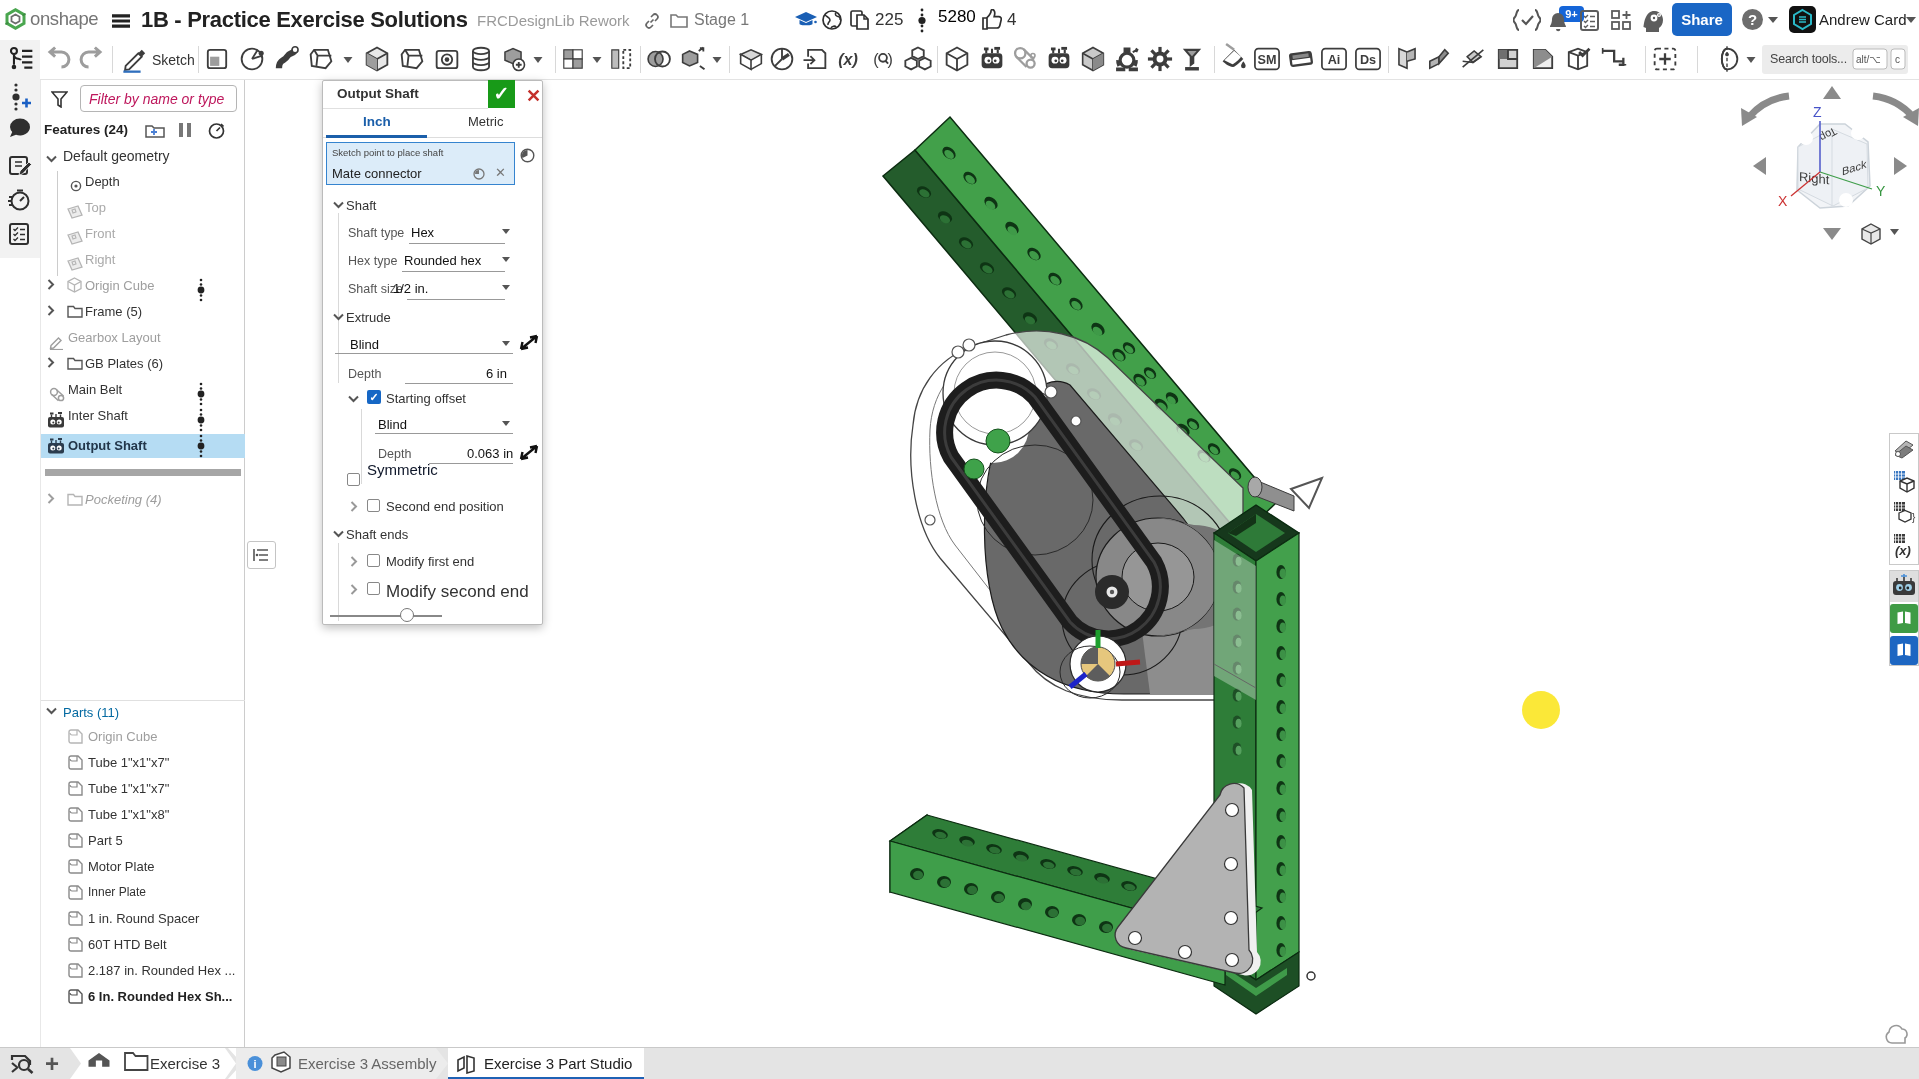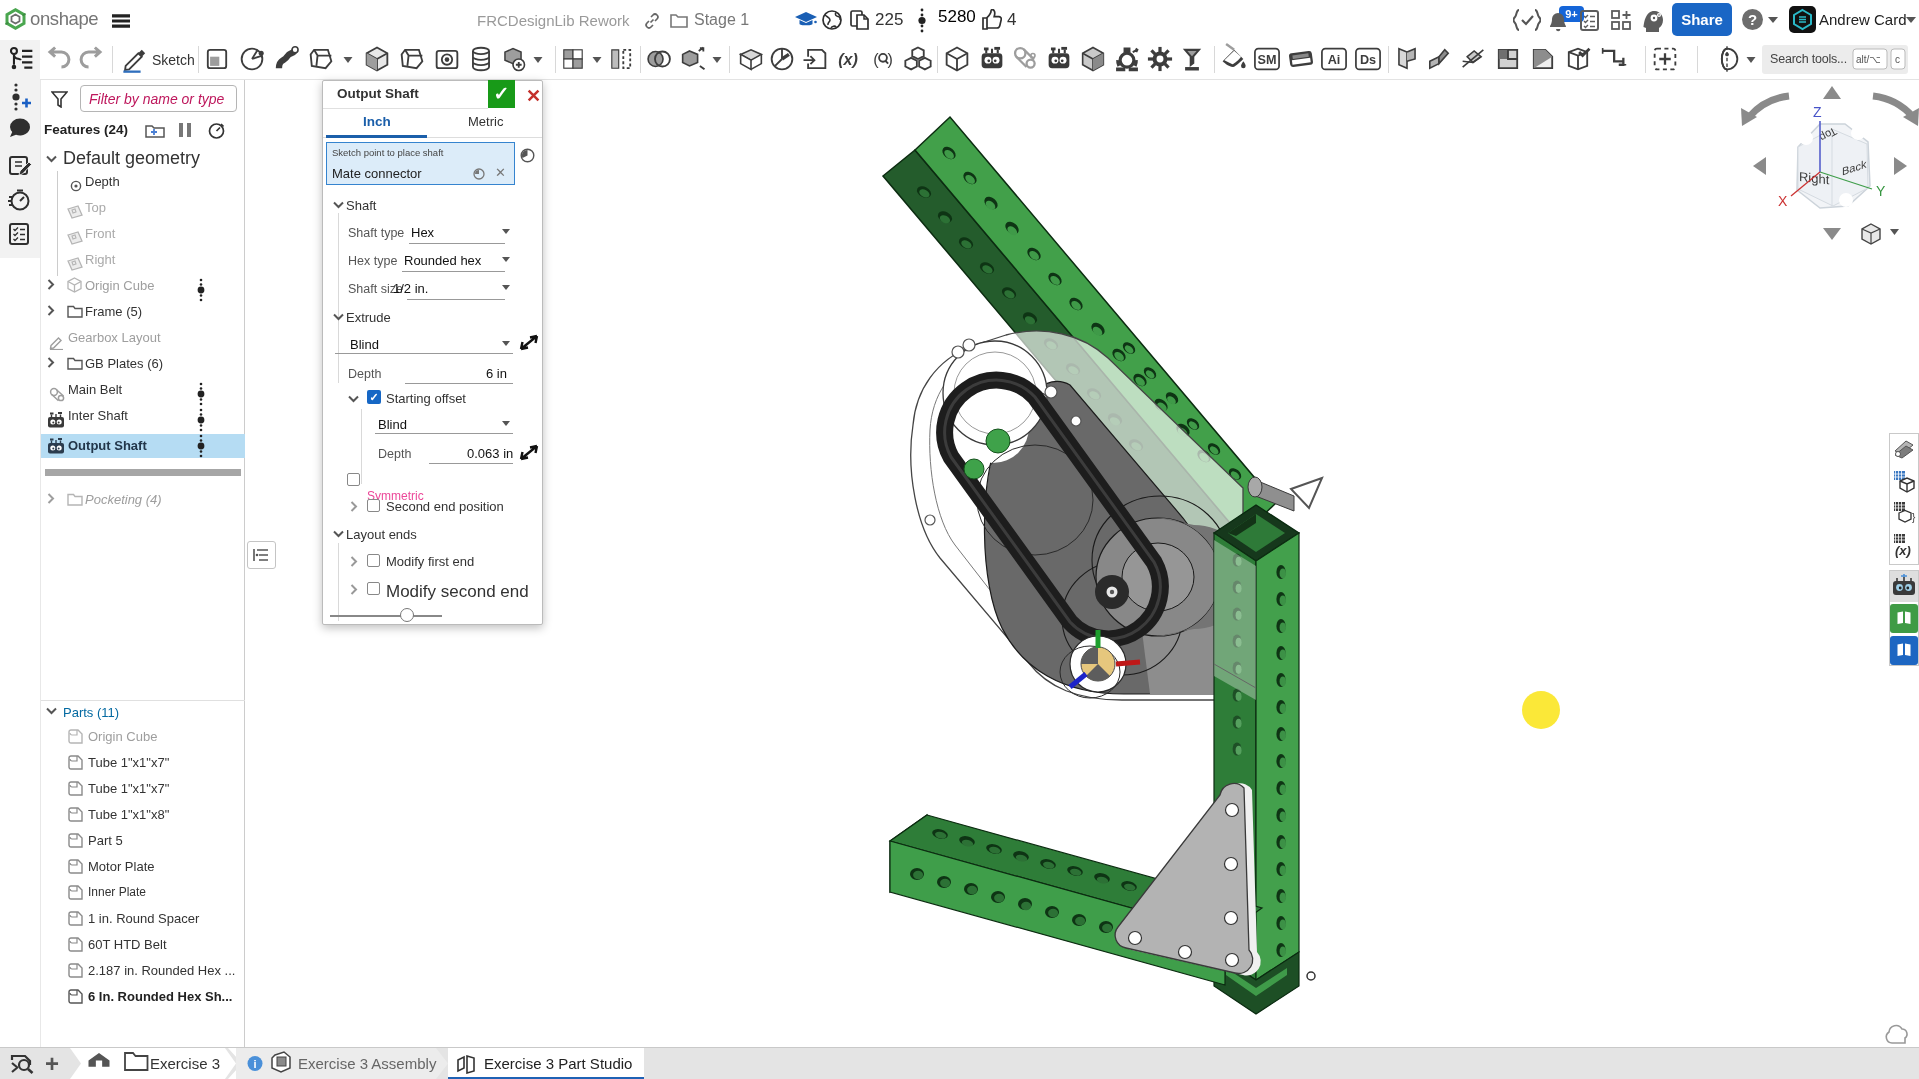--- a/index.html
+++ b/index.html
@@ -260,20 +260,21 @@
 <svg class="ic" style="left:4px;top:7px" width="23" height="24" viewBox="0 0 23 24">
 <path d="M11.5 1 L21.5 6.75 L21.5 17.25 L11.5 23 L1.5 17.25 L1.5 6.75 Z" fill="#4aa64f"></path>
 <path d="M11.5 4.5 L18.5 8.5 L18.5 15.5 L11.5 19.5 L4.5 15.5 L4.5 8.5 Z" fill="#fff"></path>
 <path d="M11.5 7.5 L15.5 9.8 L15.5 14.2 L11.5 16.5 L7.5 14.2 L7.5 9.8 Z" fill="none" stroke="#6e6e6e" stroke-width="1.8"></path>
 <path d="M18.5 8.5 L21.5 6.75 M4.5 15.5 L1.5 17.25" stroke="#3d8c42" stroke-width="1.5"></path>
     </svg>
 <div class="abs" style="left:30px;top:8px;font-size:18.5px;color:#757575;letter-spacing:-0.4px">onshape</div>
 <svg class="ic" style="left:112px;top:14px" width="18" height="14" viewBox="0 0 18 14">
       <path d="M0 1.8h18M0 7h18M0 12.2h18" stroke="#222" stroke-width="3.2"></path>
     </svg>
+<div class="abs" style="left:141px;top:7px;font-size:22px;font-weight:bold;color:#222;letter-spacing:-0.3px">1B - Practice Exercise Solutions</div>
 <div class="abs" style="left:477px;top:12px;font-size:15px;color:#9a9a9a">FRCDesignLib Rework</div>
 <svg class="ic" style="left:644px;top:13px" width="16" height="16" viewBox="0 0 16 16">
       <path d="M6.5 9.5 L9.5 6.5 M5 8 L3 10 a2.8,2.8 0 0 0 4 4 l2-2 M11 8 l2-2 a2.8,2.8 0 0 0 -4-4 L7 4" fill="none" stroke="#666" stroke-width="1.7"></path>
     </svg>
 <svg class="ic" style="left:670px;top:13px" width="18" height="15" viewBox="0 0 18 15">
       <path d="M1 2 h5 l2 2 h9 v10 h-16 z" fill="none" stroke="#777" stroke-width="1.6"></path>
     </svg>
 <div class="abs" style="left:694px;top:11px;font-size:16px;color:#777">Stage 1</div>
 <svg class="ic" style="left:795px;top:11px" width="22" height="18" viewBox="0 0 22 18">
       <path d="M11 1 L22 6 L11 11 L0 6 Z" fill="#1a5fb4"></path>
@@ -634,21 +635,21 @@
 <div class="abs" style="left:138px;top:43px;width:4px;height:14px;background:#777"></div>
     <div class="abs" style="left:146px;top:43px;width:4px;height:14px;background:#777"></div>
 <svg class="abs" style="left:167px;top:41px" width="17" height="18" viewBox="0 0 17 18">
       <circle cx="8.5" cy="10" r="7" fill="none" stroke="#333" stroke-width="1.7"></circle>
       <path d="M8.5 10 L12 6.5 M13 3 l2.5 2.5" stroke="#333" stroke-width="1.7" fill="none"></path>
     </svg>
 <div class="abs" style="left:16px;top:91px;width:1px;height:105px;background:#ccc"></div>
 <svg class="abs" style="left:5px;top:75px" width="11" height="8" viewBox="0 0 11 8">
       <path d="M1 1.5 L5.5 6 L10 1.5" fill="none" stroke="#555" stroke-width="2"></path>
     </svg>
-<div class="abs" style="left:22px;top:68px;font-size:18px;color:#333">Default geometry</div>
+<div class="abs" style="left:22px;top:68px;font-size:14px;color:#333">Default geometry</div>
 <svg class="abs" style="left:29px;top:100px" width="12" height="12" viewBox="0 0 12 12">
       <circle cx="6" cy="6" r="4.6" fill="none" stroke="#555" stroke-width="1.4"></circle>
       <circle cx="6" cy="6" r="1.6" fill="#555"></circle>
     </svg>
 <div class="abs" style="left:44px;top:94px;font-size:13px;color:#333">Depth</div>
 <svg class="abs" style="left:26px;top:125px" width="16" height="14" viewBox="0 0 16 14">
       <path d="M1 4 L11 1 L15 10 L5 13 Z" fill="#ececec" stroke="#b5b5b5" stroke-width="1.3"></path>
       <path d="M5 5 l3 -1 l1 3 l-3 1 z" fill="none" stroke="#b5b5b5" stroke-width="1.1"></path>
     </svg>
 <div class="abs" style="left:44px;top:120px;font-size:13px;color:#aaa">Top</div>
@@ -875,30 +876,30 @@
 <div class="dval" style="left:55px;top:336px">Blind</div>
 <div class="caret" style="left:179px;top:340px"></div>
 <div class="dline" style="left:52px;top:352px;width:138px"></div>
 <div class="drow" style="left:55px;top:366px">Depth</div>
 <div class="dval" style="left:144px;top:365px">0.063 in</div>
 <div class="dline" style="left:106px;top:382px;width:84px"></div>
 <svg class="abs" style="left:196px;top:360px" width="22" height="20" viewBox="0 0 22 20">
       <path d="M2 18 L18 5 M18 5 l-7 1.5 M18 5 l-1.5 7 M2 18 l7 -1.5 M2 18 l1.5 -7" stroke="#111" stroke-width="2.4" fill="none"></path>
     </svg>
 <div class="cb" style="left:24px;top:392px"></div>
-<div class="abs" style="left:44px;top:408px;font-size:12px;color:#ec4899">Symmetric</div>
+<div class="abs" style="left:44px;top:380px;font-size:15px;color:#0f172a">Symmetric</div>
 <svg class="abs" style="left:27px;top:420px" width="8" height="11" viewBox="0 0 8 11">
       <path d="M1.5 1 L6 5.5 L1.5 10" fill="none" stroke="#999" stroke-width="2"></path>
     </svg>
 <div class="cb" style="left:44px;top:418px"></div>
 <div class="abs" style="left:63px;top:418px;font-size:13px;color:#333">Second end position</div>
 <svg class="abs" style="left:10px;top:449px" width="11" height="8" viewBox="0 0 11 8">
       <path d="M1 1.5 L5.5 6 L10 1.5" fill="none" stroke="#555" stroke-width="2"></path>
     </svg>
-<div class="abs" style="left:23px;top:446px;font-size:13px;color:#333">Layout ends</div>
+<div class="abs" style="left:23px;top:446px;font-size:13px;color:#333">Shaft ends</div>
 <div class="vg" style="left:15px;top:462px;height:78px"></div>
 <svg class="abs" style="left:27px;top:475px" width="8" height="11" viewBox="0 0 8 11">
       <path d="M1.5 1 L6 5.5 L1.5 10" fill="none" stroke="#999" stroke-width="2"></path>
     </svg>
 <div class="cb" style="left:44px;top:473px"></div>
 <div class="abs" style="left:63px;top:473px;font-size:13px;color:#333">Modify first end</div>
 <svg class="abs" style="left:27px;top:503px" width="8" height="11" viewBox="0 0 8 11">
       <path d="M1.5 1 L6 5.5 L1.5 10" fill="none" stroke="#999" stroke-width="2"></path>
     </svg>
 <div class="cb" style="left:44px;top:501px"></div>

